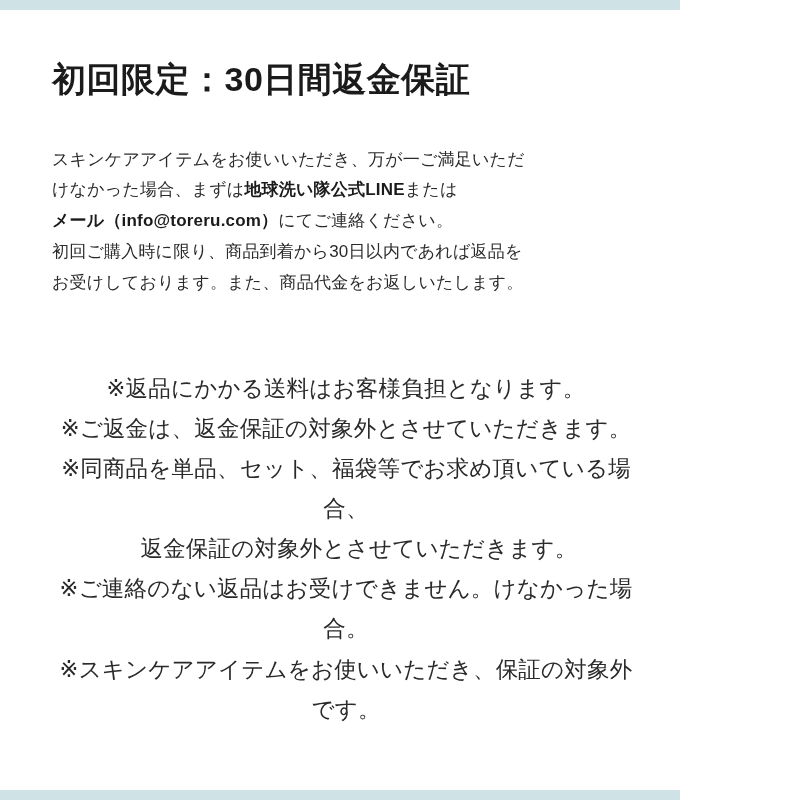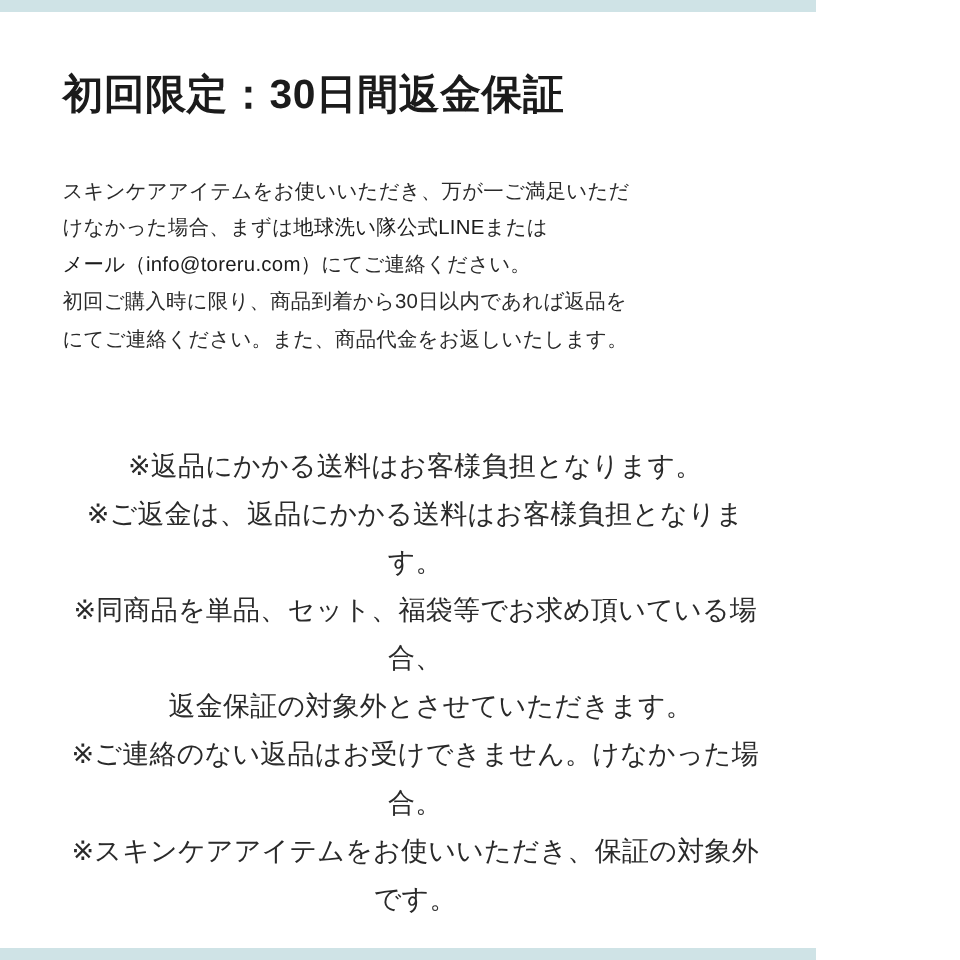--- a/index.html
+++ b/index.html
@@ -40,21 +40,21 @@
   .body-block {
     font-size: 17px;
     line-height: 1.82;
     letter-spacing: 0.2px;
     color: #2a2a2a;
   }
   .body-block p {
     margin: 0;
   }
   .strong {
-    font-weight: normal;
+    font-weight: bold;
     color: #1b1b1b;
   }
   .notes {
     margin-top: 70px;
     font-size: 22.5px;
     line-height: 1.78;
     letter-spacing: 0.2px;
     color: #2a2a2a;
   }
   .notes p {
@@ -71,26 +71,26 @@
 <div class="page">
   <div class="content">
 
     <h1 class="title">初回限定：30日間返金保証</h1>
 
     <div class="body-block">
       <p>スキンケアアイテムをお使いいただき、万が一ご満足いただ</p>
       <p><span>けなかった場合、まずは</span><span class="strong">地球洗い隊公式LINE</span><span>または</span></p>
       <p><span class="strong">メール（info@toreru.com）</span><span>にてご連絡ください。</span></p>
       <p>初回ご購入時に限り、商品到着から30日以内であれば返品を</p>
-      <p>にてご連絡ください。また、商品代金をお返しいたします。</p>
+      <p>お受けしております。また、商品代金をお返しいたします。</p>
     </div>
 
     <div class="notes">
       <p>※返品にかかる送料はお客様負担となります。</p>
-      <p>※ご返金は、返品にかかる送料はお客様負担となります。</p>
+      <p>※ご返金は、返金保証の対象外とさせていただきます。</p>
       <p>※同商品を単品、セット、福袋等でお求め頂いている場合、</p>
       <p class="indent">返金保証の対象外とさせていただきます。</p>
       <p>※ご連絡のない返品はお受けできません。けなかった場合。</p>
       <p>※スキンケアアイテムをお使いいただき、保証の対象外です。</p>
     </div>
 
   </div>
 </div>
 
 </body></html>

